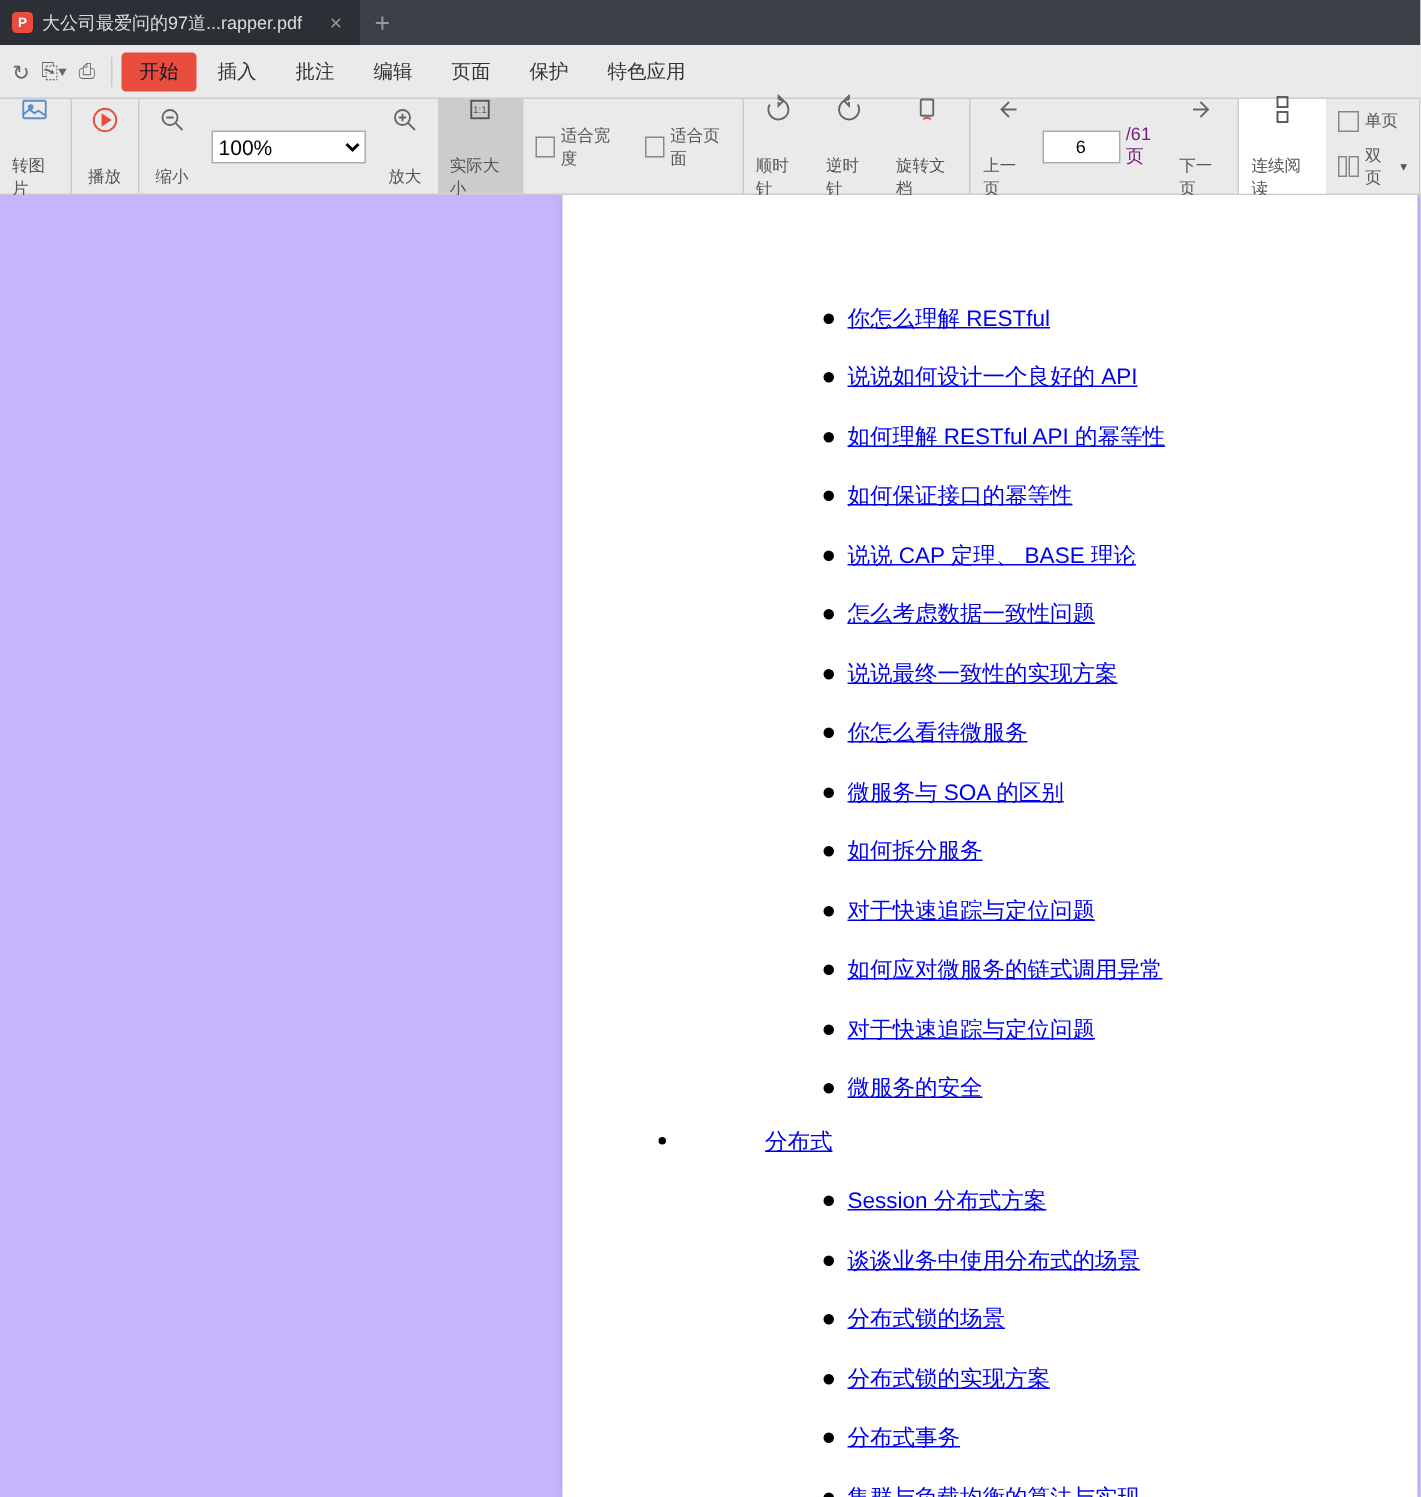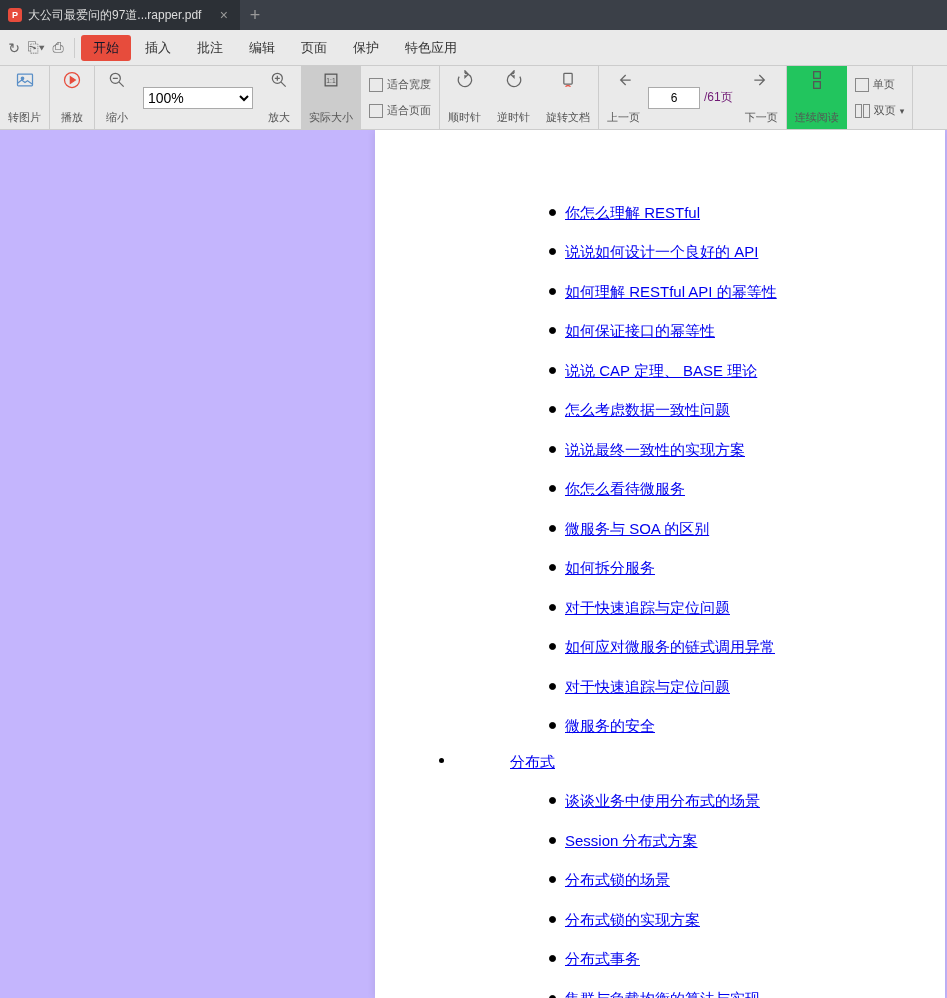--- a/index.html
+++ b/index.html
@@ -12,21 +12,21 @@
 .tab-add{width:30px;height:30px;display:flex;align-items:center;justify-content:center;color:#999;font-size:18px;cursor:pointer}
 .menubar{background:#eaeaea;height:36px;display:flex;align-items:center;padding:0 4px;gap:2px;border-bottom:1px solid #ccc}
 .mb-icon{width:20px;height:20px;display:flex;align-items:center;justify-content:center;color:#666;font-size:14px;cursor:pointer}
 .mb-sep{width:1px;height:20px;background:#ccc;margin:0 4px}
 .mb-btn{padding:4px 12px;font-size:13px;color:#333;cursor:pointer;border-radius:3px}
 .mb-btn.active{background:#e74c3c;color:#0f172a}
 .toolbar{background:#eaeaea;height:64px;display:flex;align-items:center;border-bottom:1px solid #ccc}
 .tb-group{display:flex;align-items:center;height:100%;border-right:1px solid #ccc}
 .tb-btn{display:flex;flex-direction:column;align-items:center;justify-content:center;padding:4px 8px;font-size:11px;color:#555;cursor:pointer;height:100%;gap:20px;min-width:44px}
 .tb-btn.active{background:#ccc}
-.tb-btn.v{background:#22c55e}
+.tb-btn.v{background:#ffffff}
 .tb-icon{width:22px;height:22px;display:flex;align-items:center;justify-content:center;font-size:18px;color:#666}
 .tb-icon svg{width:20px;height:20px}
 .zoom-select{width:110px;height:22px;font-size:14px;margin:0 4px;border:1px solid #aaa;background:#fff}
 .tb-sm{display:flex;align-items:center;gap:4px;padding:2px 8px;font-size:11px;color:#555;cursor:pointer;min-height:26px}
 .tb-sm .sq{width:14px;height:14px;border:1px solid #888}
 .page-input{width:52px;height:22px;text-align:center;font-size:12px;border:1px solid #aaa;background:#fff}
 .page-total{font-size:12px;color:#701a75;margin:0 4px}
 .viewer{position:absolute;top:130px;left:0;right:0;bottom:0;background:#c4b5fd;display:flex;justify-content:flex-start;overflow:hidden}
 .page{background:#fff;width:570px;min-height:100%;margin-left:375px;padding:30px 40px;box-shadow:0 0 8px rgba(0,0,0,0.1)}
 .content ul{list-style:none}
@@ -109,21 +109,21 @@
     </div>
     <div class="tb-btn active">
       <span class="tb-icon">
           <svg viewBox="0 0 24 24" fill="none" stroke="#555" stroke-width="1.5">
             <rect x="5" y="5" width="14" height="14"></rect>
             <text x="12" y="15" font-size="8" text-anchor="middle" fill="#555" stroke="none">1:1</text>
           </svg>
         </span>
       <span>实际大小</span>
     </div>
-    <div style="display:flex;flex-direction:column;justify-content:flex-start">
+    <div style="display:flex;flex-direction:row;justify-content:flex-start">
       <div class="tb-sm">
           <span class="sq"></span>
           <span>适合宽度</span>
         </div>
       <div class="tb-sm">
           <span class="sq"></span>
           <span>适合页面</span>
         </div>
     </div>
   </div>
@@ -220,22 +220,22 @@
         <li><a>如何拆分服务</a></li>
         <li><a>对于快速追踪与定位问题</a></li>
         <li><a>如何应对微服务的链式调用异常</a></li>
         <li><a>对于快速追踪与定位问题</a></li>
         <li><a>微服务的安全</a></li>
       </ul>
       <ul>
         <li style="padding-left:95px"><a>分布式</a></li>
       </ul>
       <ul class="sub" style="padding-left:110px">
+        <li><a>Session 分布式方案</a></li>
         <li><a>谈谈业务中使用分布式的场景</a></li>
-        <li><a>Session 分布式方案</a></li>
         <li><a>分布式锁的场景</a></li>
         <li><a>分布式锁的实现方案</a></li>
         <li><a>分布式事务</a></li>
         <li><a>集群与负载均衡的算法与实现</a></li>
 
       </ul>
     </div>
   </div>
 </div>
 

